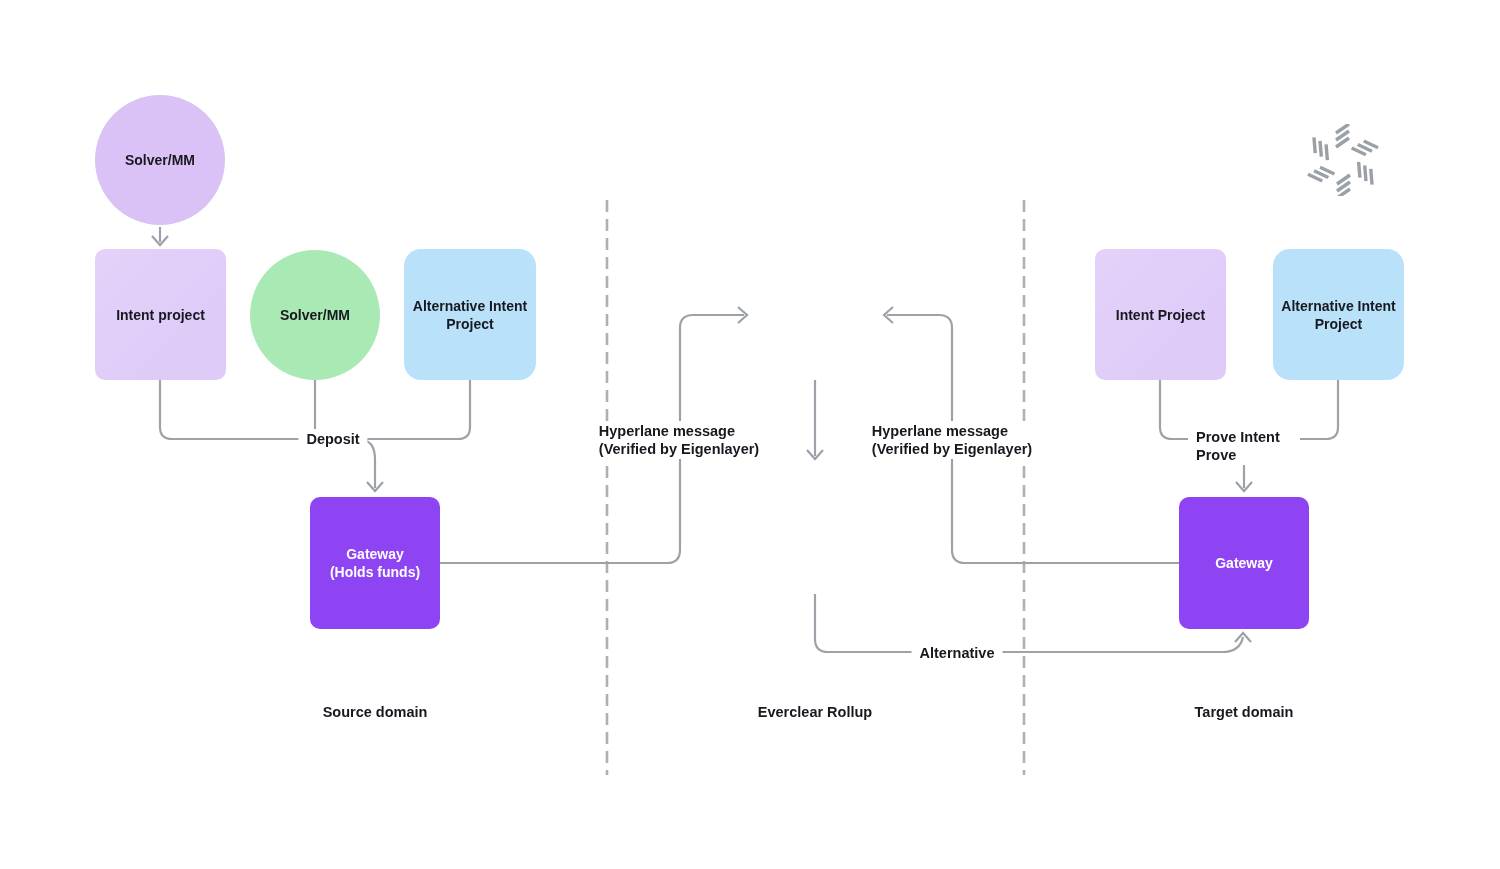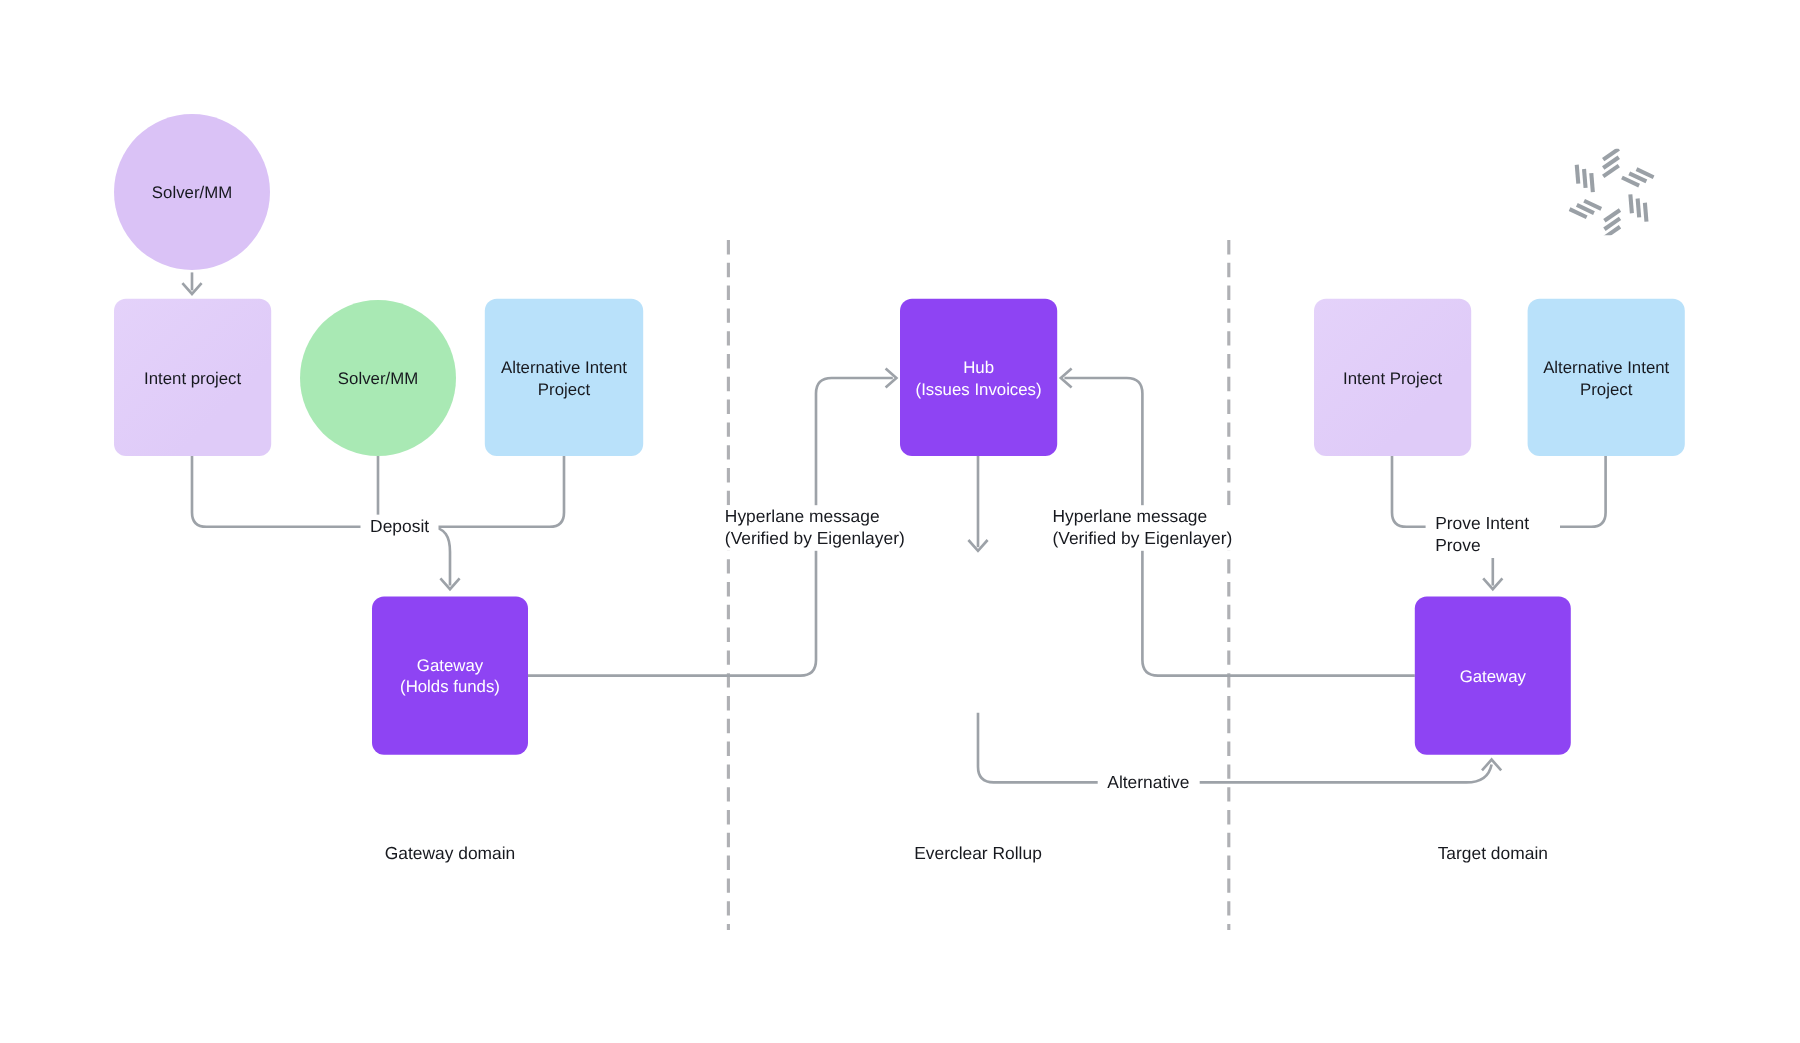--- a/index.html
+++ b/index.html
@@ -2,41 +2,41 @@
 <html style="--background: #FFFFFF; --node-purple: #8E44F3; --node-light-purple: #DFCBF8; --node-circle-purple: #DAC2F6; --node-green: #A9E9B4; --node-blue: #B9E1FA; --connector-gray: #9DA2A8; --dashed-gray: #AFB0B4; --text-dark: #17191F; --text-on-purple: #FFFFFF; --logo-gray: #9AA0A6;"><head>
 <meta charset="utf-8">
 <style>
   html, body { margin: 0; padding: 0; }
   body {
     width: 1500px; height: 869px;
     background: var(--background, #fff);
     font-family: "Liberation Sans", "DejaVu Sans", sans-serif;
     overflow: hidden;
   }
-  .canvas { position: relative; width: 1356px; height: 869px; }
+  .canvas { position: relative; width: 1356px; height: 869px; font-weight: bold; }
 
   .wires { position: absolute; left: 0; top: 0; }
   .connector { stroke: var(--connector-gray); stroke-width: 2.2; fill: none; }
   .divider { stroke: var(--dashed-gray); stroke-width: 2.6; stroke-dasharray: 12 7; }
 
   .node {
     position: absolute;
     display: flex; align-items: center; justify-content: center;
     text-align: center;
     font-size: 14px; line-height: 18px;
     color: var(--text-dark);
     white-space: pre-line;
     box-sizing: border-box;
   }
   .rect   { border-radius: 10px; }
   .circle { border-radius: 50%; }
   .light-purple { background: linear-gradient(135deg, #e4d2fa 0%, var(--node-light-purple) 70%); }
   .circle-purple { background: var(--node-circle-purple); }
   .green  { background: var(--node-green); }
-  .blue   { background: var(--node-blue); }
+  .blue   { background: var(--node-blue); border-radius: 17px; }
   .purple { background: var(--node-purple); color: var(--text-on-purple); }
 
   #n-solver-top  { left:  95px; top:  95px; width: 130px; height: 130px; }
   #n-intent-src  { left:  95px; top: 249px; width: 131px; height: 131px; }
   #n-solver-mid  { left: 250px; top: 250px; width: 130px; height: 130px; }
   #n-alt-src     { left: 404px; top: 249px; width: 132px; height: 131px; }
   #n-gateway-src { left: 310px; top: 497px; width: 130px; height: 132px; }
   #n-hub         { left: 750px; top: 249px; width: 131px; height: 131px; }
   #n-dutch       { left: 750px; top: 463px; width: 131px; height: 132px; }
   #n-intent-tgt  { left: 1095px; top: 249px; width: 131px; height: 131px; }
@@ -121,44 +121,40 @@
     <span>Solver/MM</span>
   </div>
   <div class="node rect blue" id="n-alt-src">
     <span>Alternative Intent
 Project</span>
   </div>
   <div class="node rect purple" id="n-gateway-src">
     <span>Gateway
 (Holds funds)</span>
   </div>
-  <div class="node rect purple" id="n-hub">
-    <span>Hub
-(Issues Invoices)</span>
-  </div>
   <div class="node rect light-purple" id="n-intent-tgt">
     <span>Intent Project</span>
   </div>
   <div class="node rect blue" id="n-alt-tgt">
     <span>Alternative Intent
 Project</span>
   </div>
   <div class="node rect purple" id="n-gateway-tgt">
     <span>Gateway</span>
   </div>
 
   <div class="edge-label" id="lbl-deposit">Deposit</div>
   <div class="edge-label" id="lbl-hyp-left">Hyperlane message
 (Verified by Eigenlayer)</div>
   <div class="edge-label" id="lbl-hyp-right">Hyperlane message
 (Verified by Eigenlayer)</div>
   <div class="edge-label" id="lbl-settlement">Alternative</div>
   <div class="edge-label" id="lbl-prove">Prove Intent Prove</div>
 
-  <div class="region-label" id="rl-source">Gateway domain</div>
+  <div class="region-label" id="rl-source">Source domain</div>
   <div class="region-label" id="rl-rollup">Everclear Rollup</div>
   <div class="region-label" id="rl-target">Target domain</div>
 
   <svg class="logo" width="72" height="72" viewBox="-36 -36 72 72">
     <defs>
       <g id="lgArm">
         <line x1="-7" y1="-14" x2="6" y2="-23"></line>
         <line x1="-7" y1="-21" x2="6" y2="-30"></line>
         <line x1="-7" y1="-28" x2="6" y2="-37"></line>
       </g>

